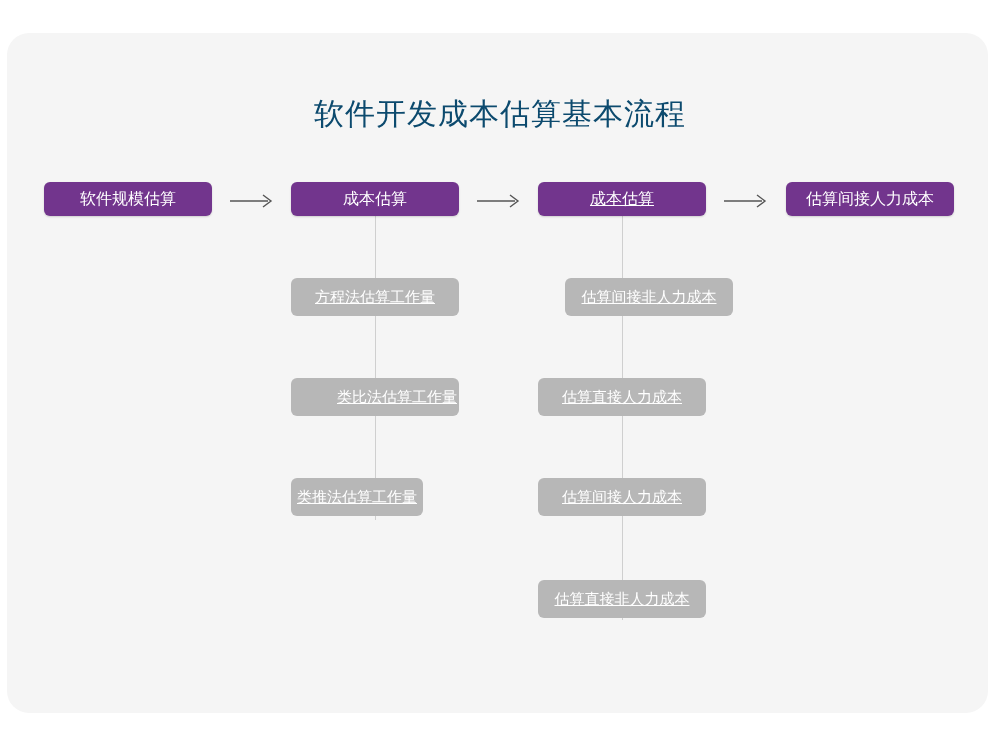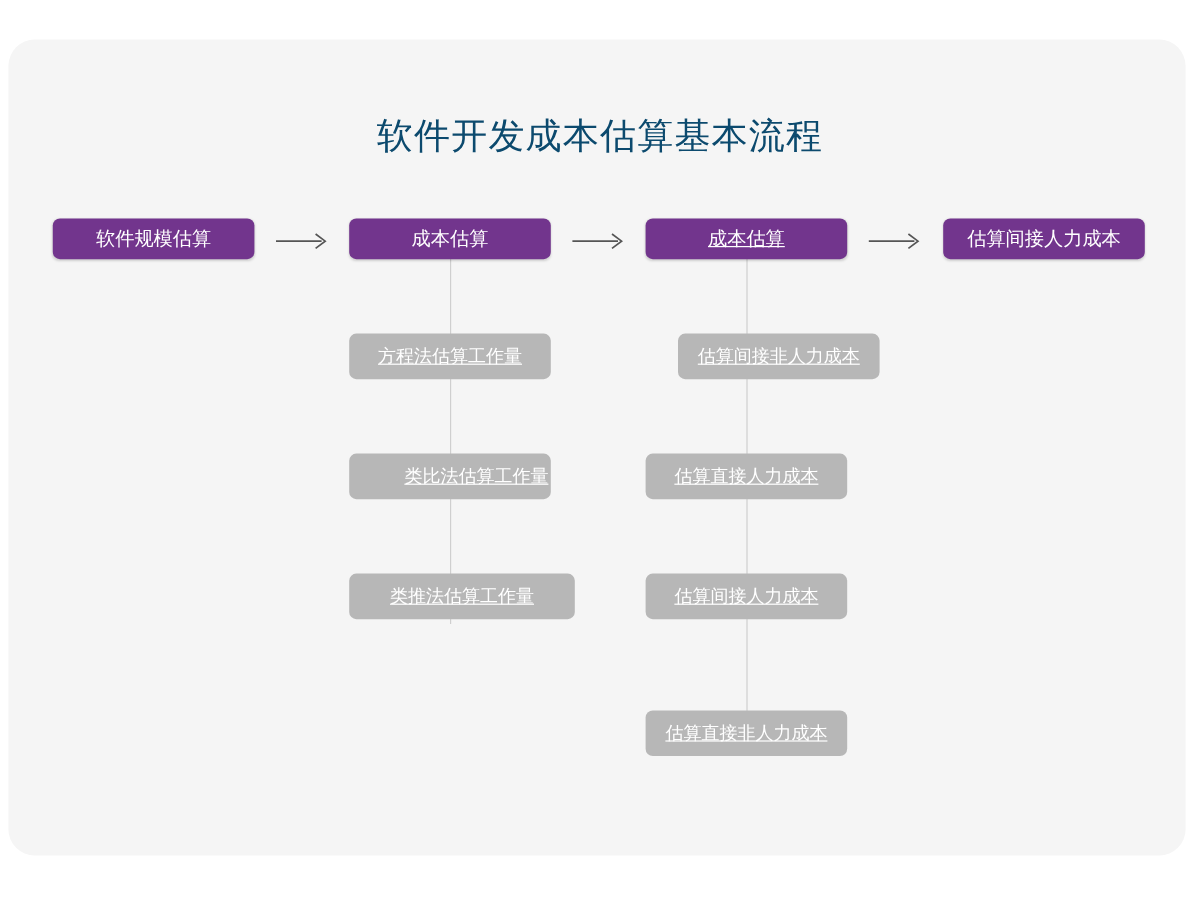--- a/index.html
+++ b/index.html
@@ -151,34 +151,34 @@
     </div>
 
     <div class="node secondary" style="left:291px; top:278px; width:168px;">
       <span>方程法估算工作量</span>
     </div>
 
     <div class="node secondary" style="left:291px; top:378px; width:168px;padding-left:44px;">
       <span>类比法估算工作量</span>
     </div>
 
-    <div class="node secondary" style="left:291px; top:478px; width:188px;">
+    <div class="node secondary" style="left:291px; top:478px; width:132px;">
       <span>类推法估算工作量</span>
     </div>
 
     <div class="node secondary" style="left:538px; top:278px; width:168px;margin-left:27px;">
       <span>估算间接非人力成本</span>
     </div>
 
     <div class="node secondary" style="left:538px; top:378px; width:168px;">
       <span>估算直接人力成本</span>
     </div>
 
     <div class="node secondary" style="left:538px; top:478px; width:168px;justify-content:center;">
       <span>估算间接人力成本</span>
     </div>
 
-    <div class="node secondary" style="left:538px; top:580px; width:168px;margin-top:12px;">
+    <div class="node secondary" style="left:538px; top:580px; width:168px;">
       <span>估算直接非人力成本</span>
     </div>
 
   </div>
 </div>
 
 </body></html>

